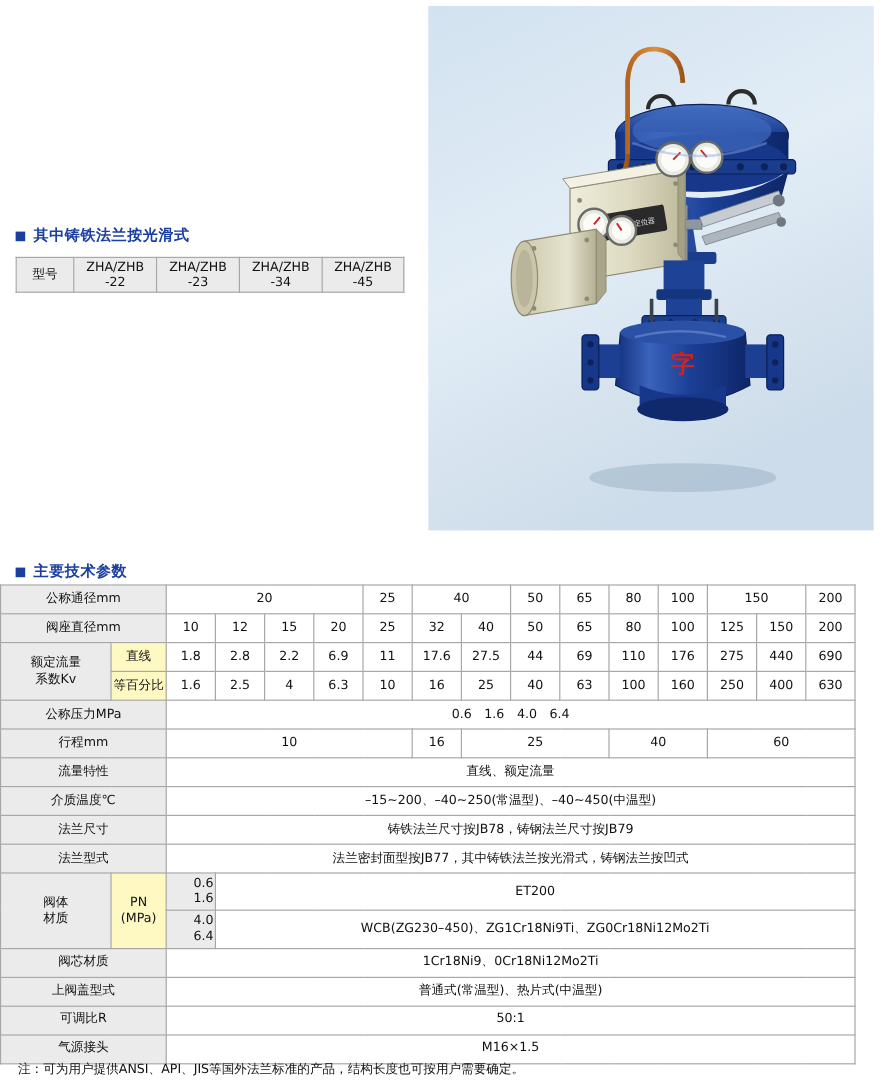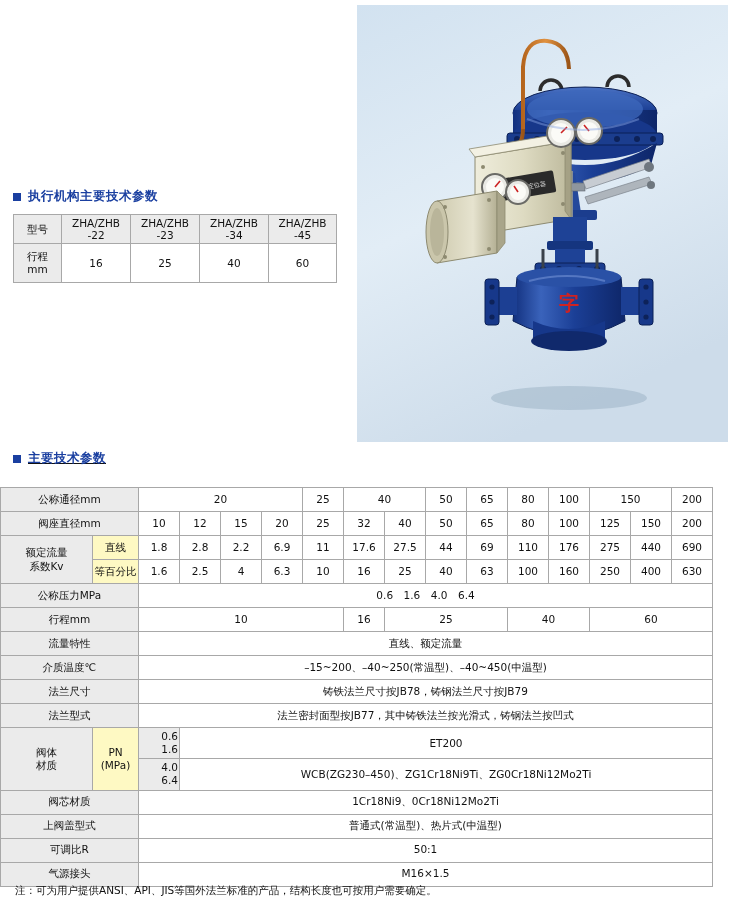--- a/index.html
+++ b/index.html
@@ -126,21 +126,21 @@
     font-size: 10.5px;
     color: #111;
   }
   .two-line { line-height: 1.15; text-align: center; }
 </style>
 </head>
 <body>
 
 <div class="section-head" style="left:13px; top:188px;">
   <span class="sq"></span>
-  <span class="title">执行机构主要技术参数</span>
+  <span class="title">其中铸铁法兰按光滑式</span>
 </div>
 
 <table id="actuator-table">
   <colgroup>
     <col style="width:48px">
     <col style="width:69px">
     <col style="width:69px">
     <col style="width:69px">
     <col style="width:68px">
   </colgroup>
@@ -156,30 +156,20 @@
         <div>-23</div>
       </td>
       <td class="hd two-line">
         <div>ZHA/ZHB</div>
         <div>-34</div>
       </td>
       <td class="hd two-line">
         <div>ZHA/ZHB</div>
         <div>-45</div>
       </td>
-    </tr>
-    <tr>
-      <td class="lbl mid">
-        <div>行程</div>
-        <div>mm</div>
-      </td>
-      <td>16</td>
-      <td>25</td>
-      <td>40</td>
-      <td>60</td>
     </tr>
   </tbody>
 </table>
 
 <div id="product-photo">
   <svg width="371" height="437" viewBox="0 0 371 437">
     <defs>
       <linearGradient id="bgGrad" x1="0" y1="0" x2="0.4" y2="1">
         <stop offset="0%" stop-color="#d2e2f0"></stop>
         <stop offset="50%" stop-color="#e2edf6"></stop>
@@ -341,21 +331,21 @@
     </g>
 
     <path d="M176 316 q36 16 72 0 l0 18 q-36 14 -72 0 z" fill="#16378a"></path>
     <ellipse cx="212" cy="336" rx="38" ry="10" fill="#10296c"></ellipse>
 
     <path d="M172 276 q38 -10 76 0" fill="none" stroke="#7f9ede" stroke-width="2" opacity="0.5"></path>
     <path d="M170 114 q56 22 112 0" fill="none" stroke="#89a6e4" stroke-width="2" opacity="0.45"></path>
   </svg>
 </div>
 
-<div class="section-head" style="left:13px; top:450px;text-decoration:underline;">
+<div class="section-head" style="left:13px; top:468px;">
   <span class="sq"></span>
   <span class="title">主要技术参数</span>
 </div>
 
 <table id="spec-table">
   <colgroup>
     <col style="width:92px">
     <col style="width:46px">
     <col style="width:41px">
       <col style="width:41px">

